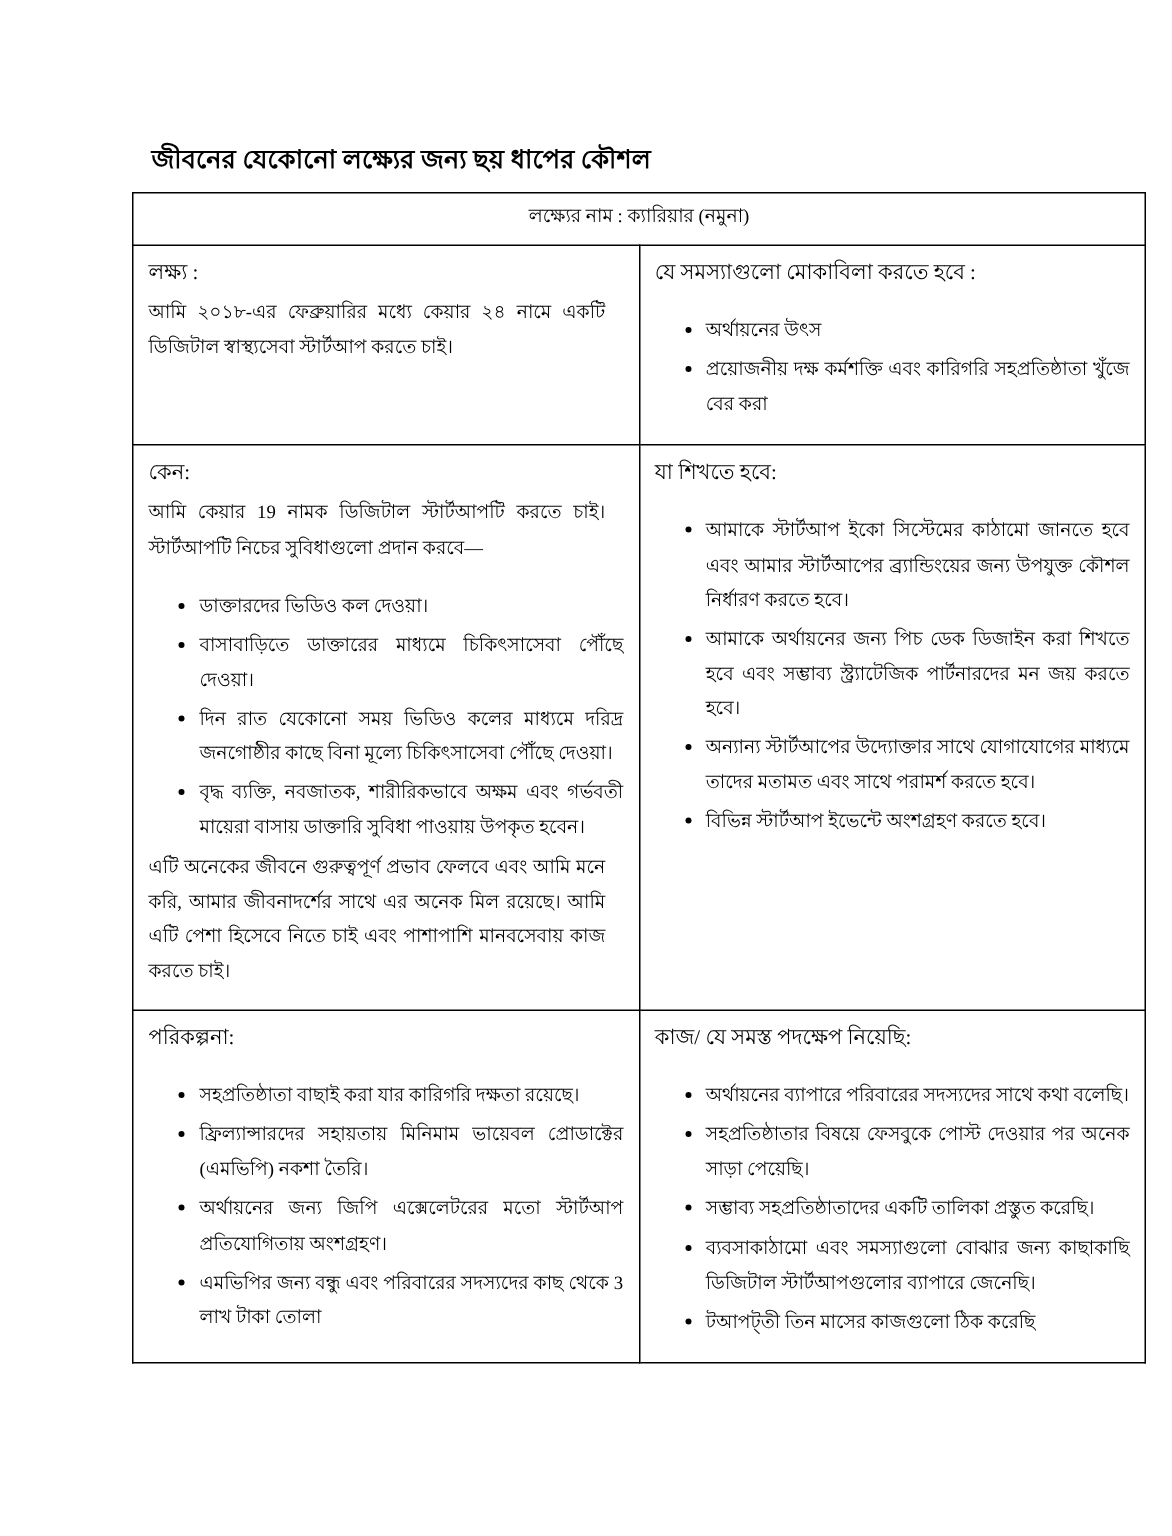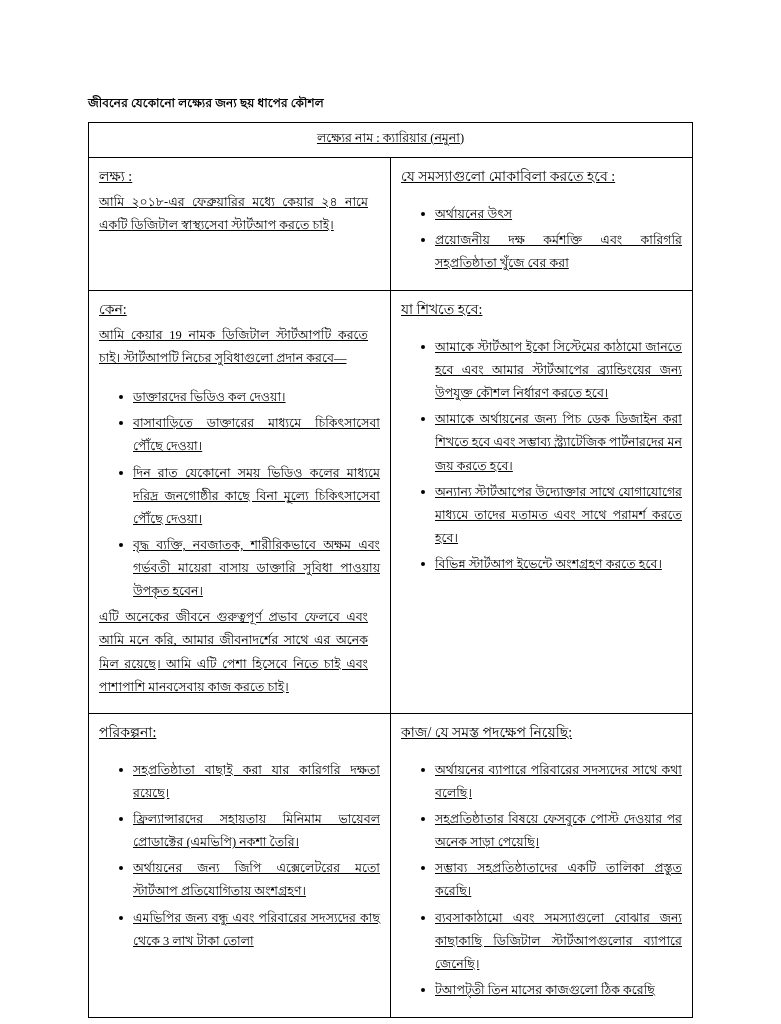--- a/index.html
+++ b/index.html
@@ -15,31 +15,30 @@
     color: #000000;
     position: relative;
   }
   .page {
     width: 781px;
     height: 1024px;
     padding: 96px 88px 0 88px;
     position: relative;
   }
   .doc-title {
-    font-size: 12px;
+    font-size: 17px;
     font-weight: bold;
-    margin: 0 0 10px 0;
+    margin: 0 0 10px 13px;
     letter-spacing: 0.1px;
     line-height: 1.3;
   }
   table.worksheet {
-    width: 605px;
+    width: 676px;
     border-collapse: collapse;
     table-layout: fixed;
-    text-decoration: underline;
   }
   table.worksheet td {
     border: 1px solid #000000;
     vertical-align: top;
     padding: 8px 10px 12px 10px;
   }
   .header-cell {
     text-align: center;
     padding: 6px 8px 8px 8px !important;
     font-size: 12.5px;

